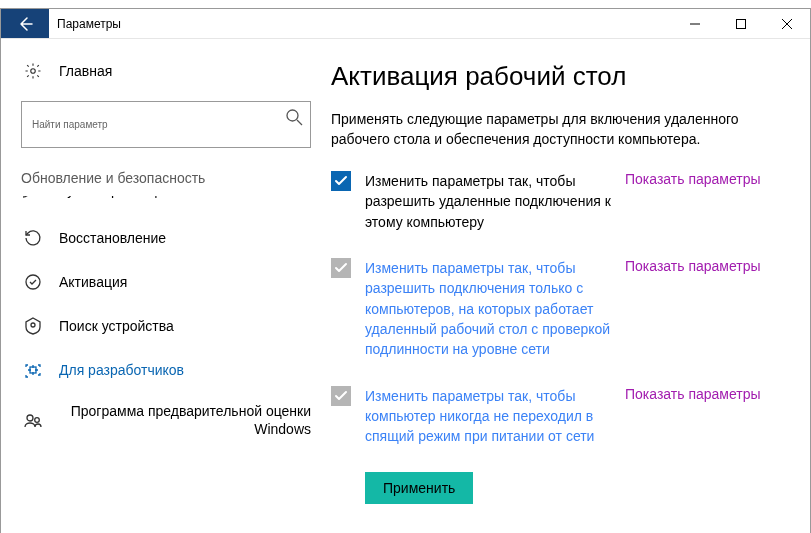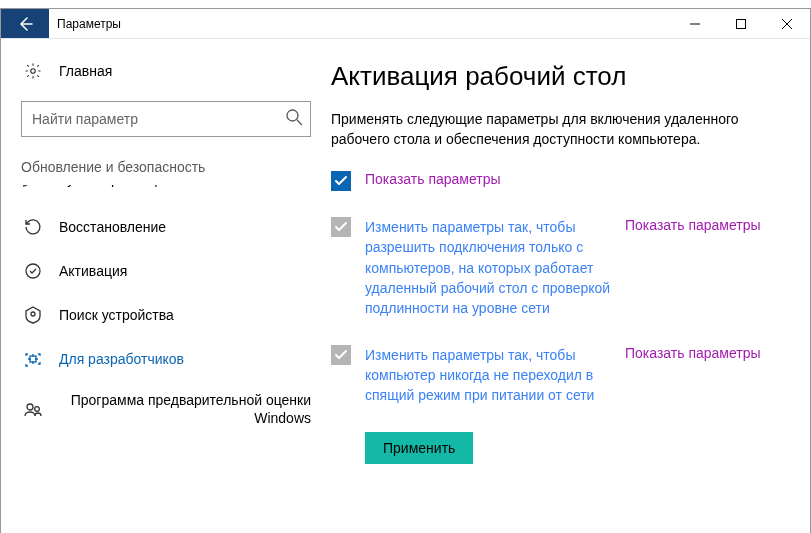--- a/index.html
+++ b/index.html
@@ -12,21 +12,21 @@
   .win-controls { display: flex; }
   .win-btn { width: 46px; display: flex; align-items: center; justify-content: center; cursor: pointer; }
   .win-btn svg { width: 10px; height: 10px; }
   .body { flex: 1; display: flex; overflow: hidden; }
   .sidebar { width: 330px; padding: 12px 0 0 0; overflow: hidden; }
   .sidebar-row { display: flex; align-items: center; height: 40px; padding-left: 22px; font-size: 14px; cursor: pointer; }
   .sidebar-row .icon { width: 20px; height: 20px; margin-right: 16px; display: flex; align-items: center; justify-content: center; }
   .sidebar-row .icon svg { width: 18px; height: 18px; }
   .search-wrap { padding: 10px 20px 14px 20px; }
   .search { position: relative; }
-  .search input { width: 100%; height: 36px; border: 1px solid #999; padding: 0 36px 0 10px; font-size: 14px; outline: none; }
+  .search input { width: 100%; height: 47px; border: 1px solid #999; padding: 0 36px 0 10px; font-size: 10px; outline: none; }
   .search .sicon { position: absolute; right: 8px; top: 7px; width: 18px; height: 18px; color: #555; }
   .cat-title { padding: 8px 20px 10px 20px; font-size: 14px; color: #5a5a5a; }
   .nav-list { position: relative; text-align: right; }
   .cutoff { height: 20px; overflow: hidden; margin-left: 22px; padding-left: 26px; font-size: 14px; color: #000; display:flex; align-items:flex-start; }
   .cutoff .dot { width:20px; height:20px; margin-left:-36px; margin-right:16px; display:inline-flex; align-items:center; justify-content:center;}
   .cutoff-inner { transform: translateY(-16px); display:flex; align-items:center;}
   .nav-item { display: flex; align-items: center; min-height: 44px; padding: 6px 20px 6px 22px; font-size: 14px; cursor: pointer; }
   .nav-item.tall { min-height: 56px; }
   .nav-item .icon { width: 20px; height: 20px; margin-right: 16px; display: flex; align-items: center; justify-content: center; flex-shrink:0; }
   .nav-item .label { line-height: 1.3; }
@@ -173,20 +173,21 @@
     <div class="content">
       <h1>Активация рабочий стол</h1>
       <p class="subtitle">Применять следующие параметры для включения удаленного рабочего стола и обеспечения доступности компьютера.</p>
 
       <div class="setting">
         <div class="cb checked">
           <svg viewBox="0 0 14 14">
               <path d="M2 7l3 3 7-7" stroke="#fff" stroke-width="2" fill="none" stroke-linecap="round" stroke-linejoin="round"></path>
             </svg>
         </div>
+        <div class="txt">Изменить параметры так, чтобы разрешить удаленные подключения к этому компьютеру</div>
         <div class="link">Показать параметры</div>
       </div>
 
       <div class="setting disabled">
         <div class="cb checked">
           <svg viewBox="0 0 14 14">
               <path d="M2 7l3 3 7-7" stroke="#fff" stroke-width="2" fill="none" stroke-linecap="round" stroke-linejoin="round"></path>
             </svg>
         </div>
         <div class="txt">Изменить параметры так, чтобы разрешить подключения только с компьютеров, на которых работает удаленный рабочий стол с проверкой подлинности на уровне сети</div>

